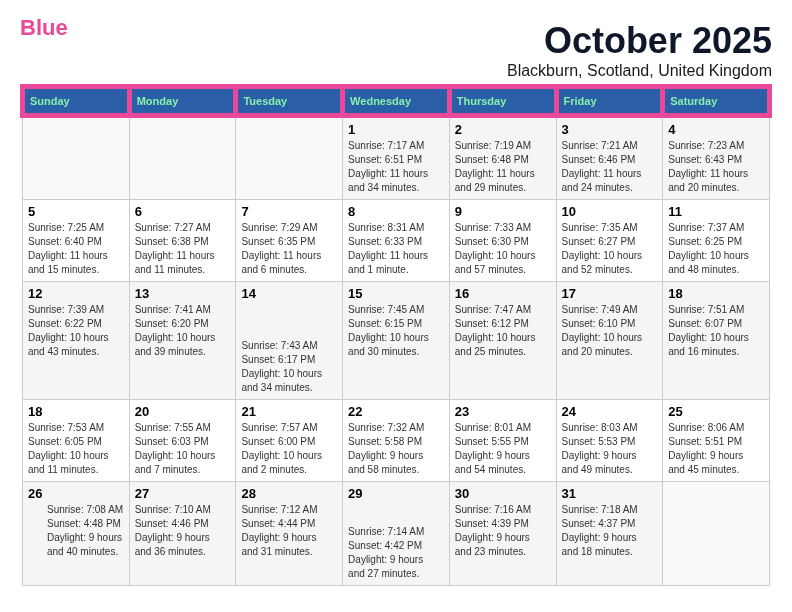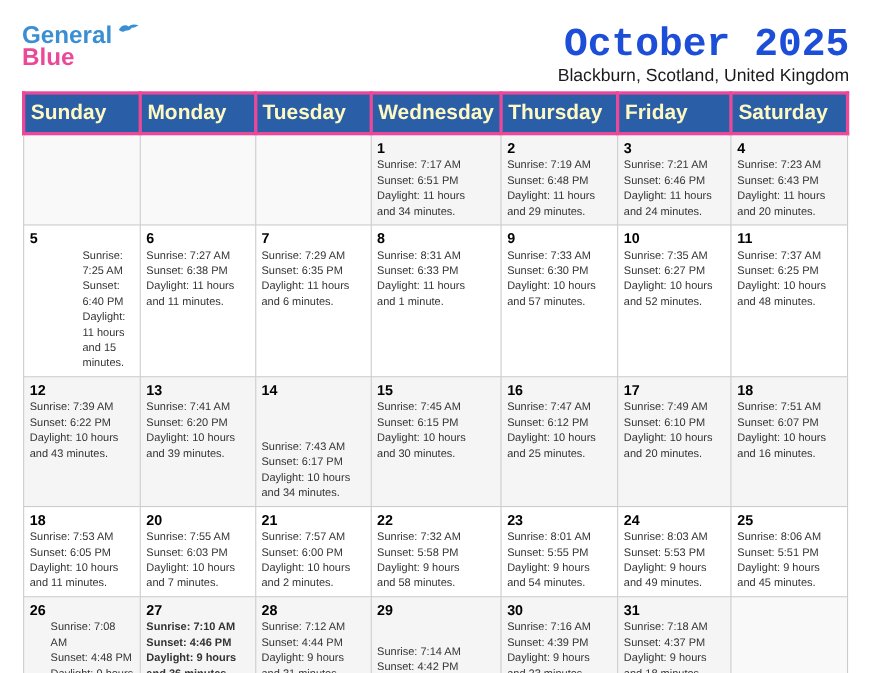--- a/index.html
+++ b/index.html
@@ -29,41 +29,40 @@
     }
     .logo-text span {
       color: #3a8fd4;
     }
     .title-block {
       text-align: right;
     }
     .month-title {
       font-size: 36px;
       font-weight: bold;
-      color: #1d4ed8;
-      font-family: Liberation Mono, monospace;
+      color: #0f172a;
     }
     .subtitle {
       font-size: 16px;
       color: #1a1a1a;
       font-weight: normal;
     }
     .calendar {
       width: 100%;
       border-collapse: collapse;
       font-size: 11px;
     }
     .calendar th {
       background: #2a5ea7;
-      color: #fef9c3;
+      color: #86efac;
       text-align: left;
       padding: 6px 5px;
-      font-size: 19px;
+      font-size: 11px;
       font-weight: bold;
-      border: 3px solid #ec4899;
+      border: 5px solid #ec4899;
     }
     .calendar td {
       vertical-align: top;
       border: 1px solid #ccc;
       padding: 4px 5px;
       width: calc(100% / 7);
       min-height: 80px;
       height: 80px;
     }
     .day-num {
@@ -85,28 +84,20 @@
     }
     .row-white {
       background: #ffffff;
     }
   </style>
 </head>
 <body>
 
 <div class="header-top">
   <div class="logo">
-    <div style="display:flex;align-items:center;gap:2px;">
-      <span class="logo-text">
-        <span>General</span>
-      </span>
-      <svg width="22" height="18" viewBox="0 0 22 18" style="margin-left:2px;margin-top:-8px;">
-        <path d="M2 8 Q6 2 11 5 Q14 2 20 4 Q16 7 14 6 Q12 9 8 9 Q5 11 2 8Z" fill="#3a8fd4"></path>
-      </svg>
-    </div>
     <span class="logo-text" style="color:#ec4899;margin-top:-4px;">Blue</span>
   </div>
   <div class="title-block">
     <div class="month-title">October 2025</div>
     <div class="subtitle">Blackburn, Scotland, United Kingdom</div>
   </div>
 </div>
 
 <table class="calendar">
   <thead>
@@ -150,21 +141,21 @@
           <span class="day-num">4</span>
           <div class="day-info" style="white-space: pre-line;">Sunrise: 7:23 AM
 Sunset: 6:43 PM
 Daylight: 11 hours
 and 20 minutes.</div>
         </td>
       </tr>
       <tr>
         <td class="row-white">
           <span class="day-num">5</span>
-          <div class="day-info" style="white-space: pre-line; margin-left: 48px;">Sunrise: 7:25 AM
+          <div class="day-info" style="white-space: pre-line;">Sunrise: 7:25 AM
 Sunset: 6:40 PM
 Daylight: 11 hours
 and 15 minutes.</div>
         </td>
         <td class="row-white">
           <span class="day-num">6</span>
           <div class="day-info" style="white-space: pre-line;">Sunrise: 7:27 AM
 Sunset: 6:38 PM
 Daylight: 11 hours
 and 11 minutes.</div>
@@ -310,21 +301,21 @@
       <tr>
         <td class="row-shade">
           <span class="day-num">26</span>
           <div class="day-info" style="white-space: pre-line; margin-left: 19px;">Sunrise: 7:08 AM
 Sunset: 4:48 PM
 Daylight: 9 hours
 and 40 minutes.</div>
         </td>
         <td class="row-shade">
           <span class="day-num">27</span>
-          <div class="day-info" style="white-space: pre-line; font-weight: bold;">Sunrise: 7:10 AM
+          <div class="day-info" style="white-space: pre-line;">Sunrise: 7:10 AM
 Sunset: 4:46 PM
 Daylight: 9 hours
 and 36 minutes.</div>
         </td>
         <td class="row-shade">
           <span class="day-num">28</span>
           <div class="day-info" style="white-space: pre-line;">Sunrise: 7:12 AM
 Sunset: 4:44 PM
 Daylight: 9 hours
 and 31 minutes.</div>

